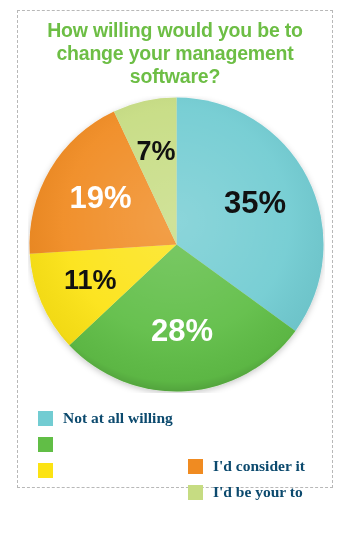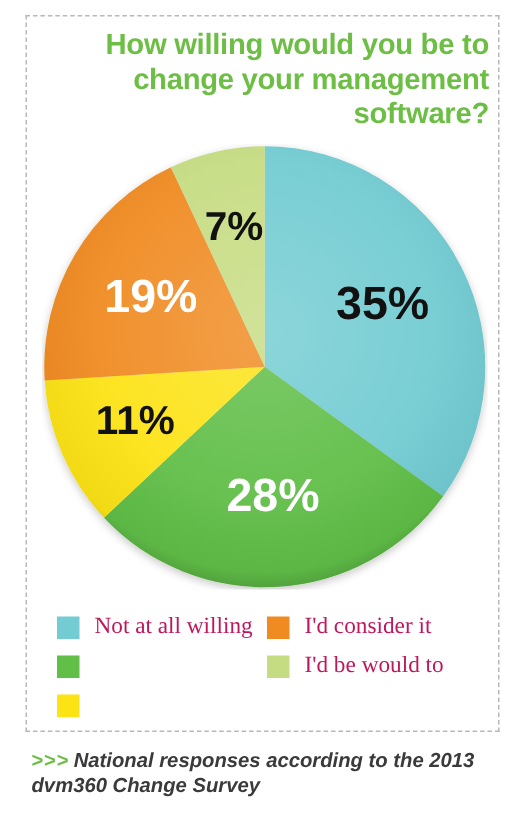--- a/index.html
+++ b/index.html
@@ -26,21 +26,21 @@
     border: 1px dashed #b8b8b8;
     box-sizing: border-box;
   }
 
   
   #chart-title {
     position: absolute;
     left: 24px;
     top: 19px;
     width: 302px;
-    text-align: right;
+    text-align: center;
     color: #6DBE45;
     font-family: "Liberation Sans", sans-serif;
     font-weight: bold;
     font-size: 19.5px;
     line-height: 23px;
     letter-spacing: -0.2px;
   }
 
   
   #pie-wrap {
@@ -64,38 +64,39 @@
     position: absolute;
     left: 38px;
     top: 405px;
     width: 290px;
   }
   .legend-col {
     position: absolute;
     top: 0;
   }
   #legend-col-left { left: 0; }
-  #legend-col-right { left: 140px; }
+  #legend-col-right { left: 150px; margin-top: 48px; }
 
   .legend-item {
     display: flex;
     align-items: center;
     height: 26px;
   }
   .legend-swatch {
     width: 15px;
     height: 15px;
     flex: 0 0 15px;
     margin-right: 10px;
   }
   .legend-label {
     font-family: "Liberation Serif", serif;
     font-size: 15.5px;
-    color: #be185d;
+    color: #0c4a6e;
     white-space: nowrap;
+    font-weight: bold;
   }
 
   
   #footer {
     position: absolute;
     left: 21px;
     top: 498px;
     width: 320px;
   }
   #footer-text {
@@ -169,22 +170,19 @@
       </div>
     </div>
 
     <div class="legend-col" id="legend-col-right">
       <div class="legend-item">
         <span class="legend-swatch" style="background: rgb(240, 139, 33);"></span>
         <span class="legend-label">I'd consider it</span>
       </div>
       <div class="legend-item">
         <span class="legend-swatch" style="background: rgb(198, 220, 130);"></span>
-        <span class="legend-label">I'd be would to</span>
+        <span class="legend-label">I'd be your to</span>
       </div>
     </div>
   </div>
 
-  <div id="footer">
-    <div id="footer-text"><span id="footer-chevrons">&gt;&gt;&gt;</span><span id="footer-body">National responses according to the 2013 dvm360 Change Survey</span></div>
-  </div>
 
 </div>
 
 </body></html>

